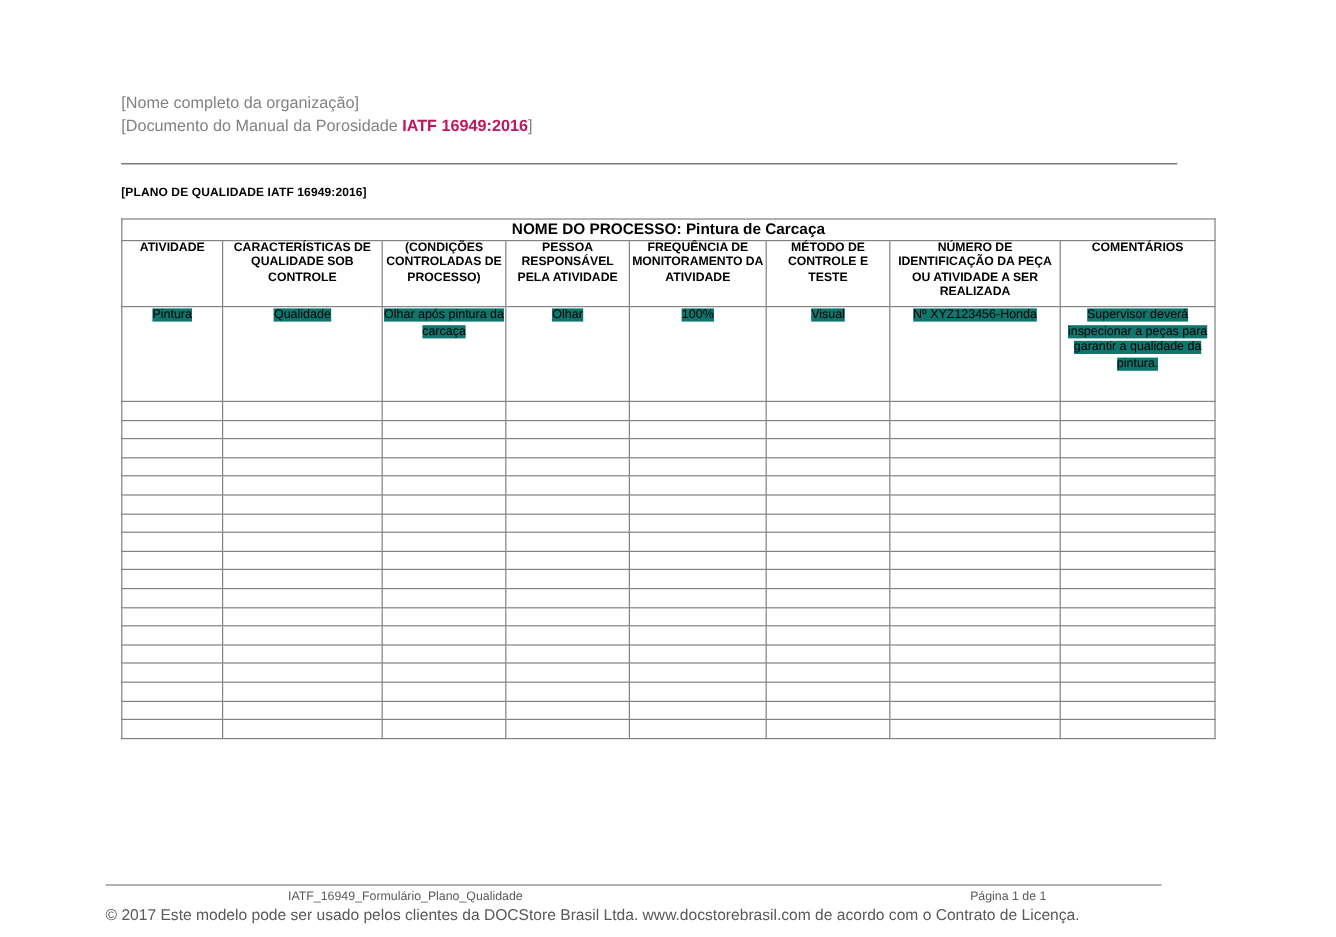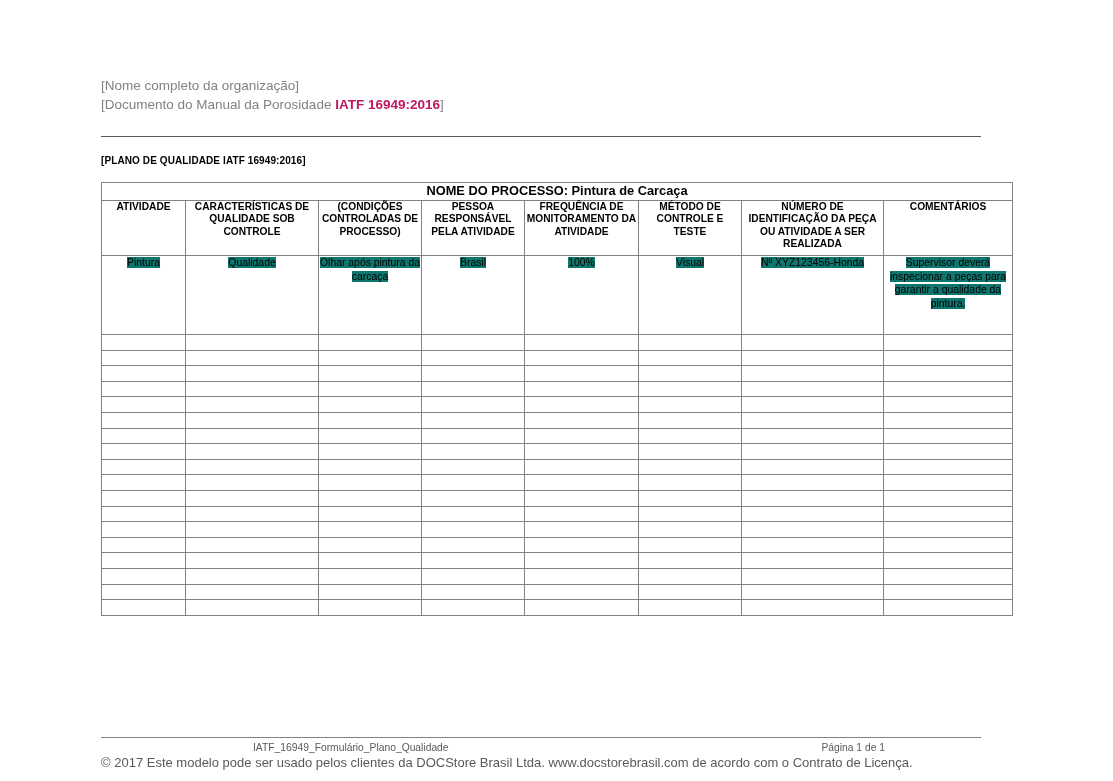--- a/index.html
+++ b/index.html
@@ -121,21 +121,21 @@
   col.c3 { width: 103px; }
   col.c4 { width: 103px; }
   col.c5 { width: 114px; }
   col.c6 { width: 103px; }
   col.c7 { width: 142px; }
   col.c8 { width: 129px; }
 
   
   .footer {
     position: absolute;
-    left: 101px;
+    left: 88px;
     top: 709px;
     width: 880px;
   }
   .footer-rule {
     border-top: 1px solid #808285;
     width: 880px;
   }
   .footer-row {
     display: flex;
     justify-content: space-between;
@@ -196,21 +196,21 @@
           <th>MÉTODO DE CONTROLE E TESTE</th>
           <th>NÚMERO DE IDENTIFICAÇÃO DA PEÇA OU ATIVIDADE A SER REALIZADA</th>
           <th>COMENTÁRIOS</th>
         </tr>
       </thead>
       <tbody>
         <tr class="filled-row">
           <td><span class="cell-text hl">Pintura</span></td>
           <td><span class="cell-text hl">Qualidade</span></td>
           <td class="left-align"><span class="cell-text hl">Olhar após pintura da carcaça</span></td>
-          <td><span class="cell-text hl">Brasil</span></td>
+          <td><span class="cell-text hl">Olhar</span></td>
           <td><span class="cell-text hl">100%</span></td>
           <td><span class="cell-text hl">Visual</span></td>
           <td class="left-align"><span class="cell-text hl">Nº XYZ123456-Honda</span></td>
           <td><span class="cell-text hl">Supervisor deverá inspecionar a peças para garantir a qualidade da pintura.</span></td>
         </tr>
       <tr class="empty-row">
             <td>&nbsp;</td>
             <td>&nbsp;</td>
             <td>&nbsp;</td>
             <td>&nbsp;</td>

